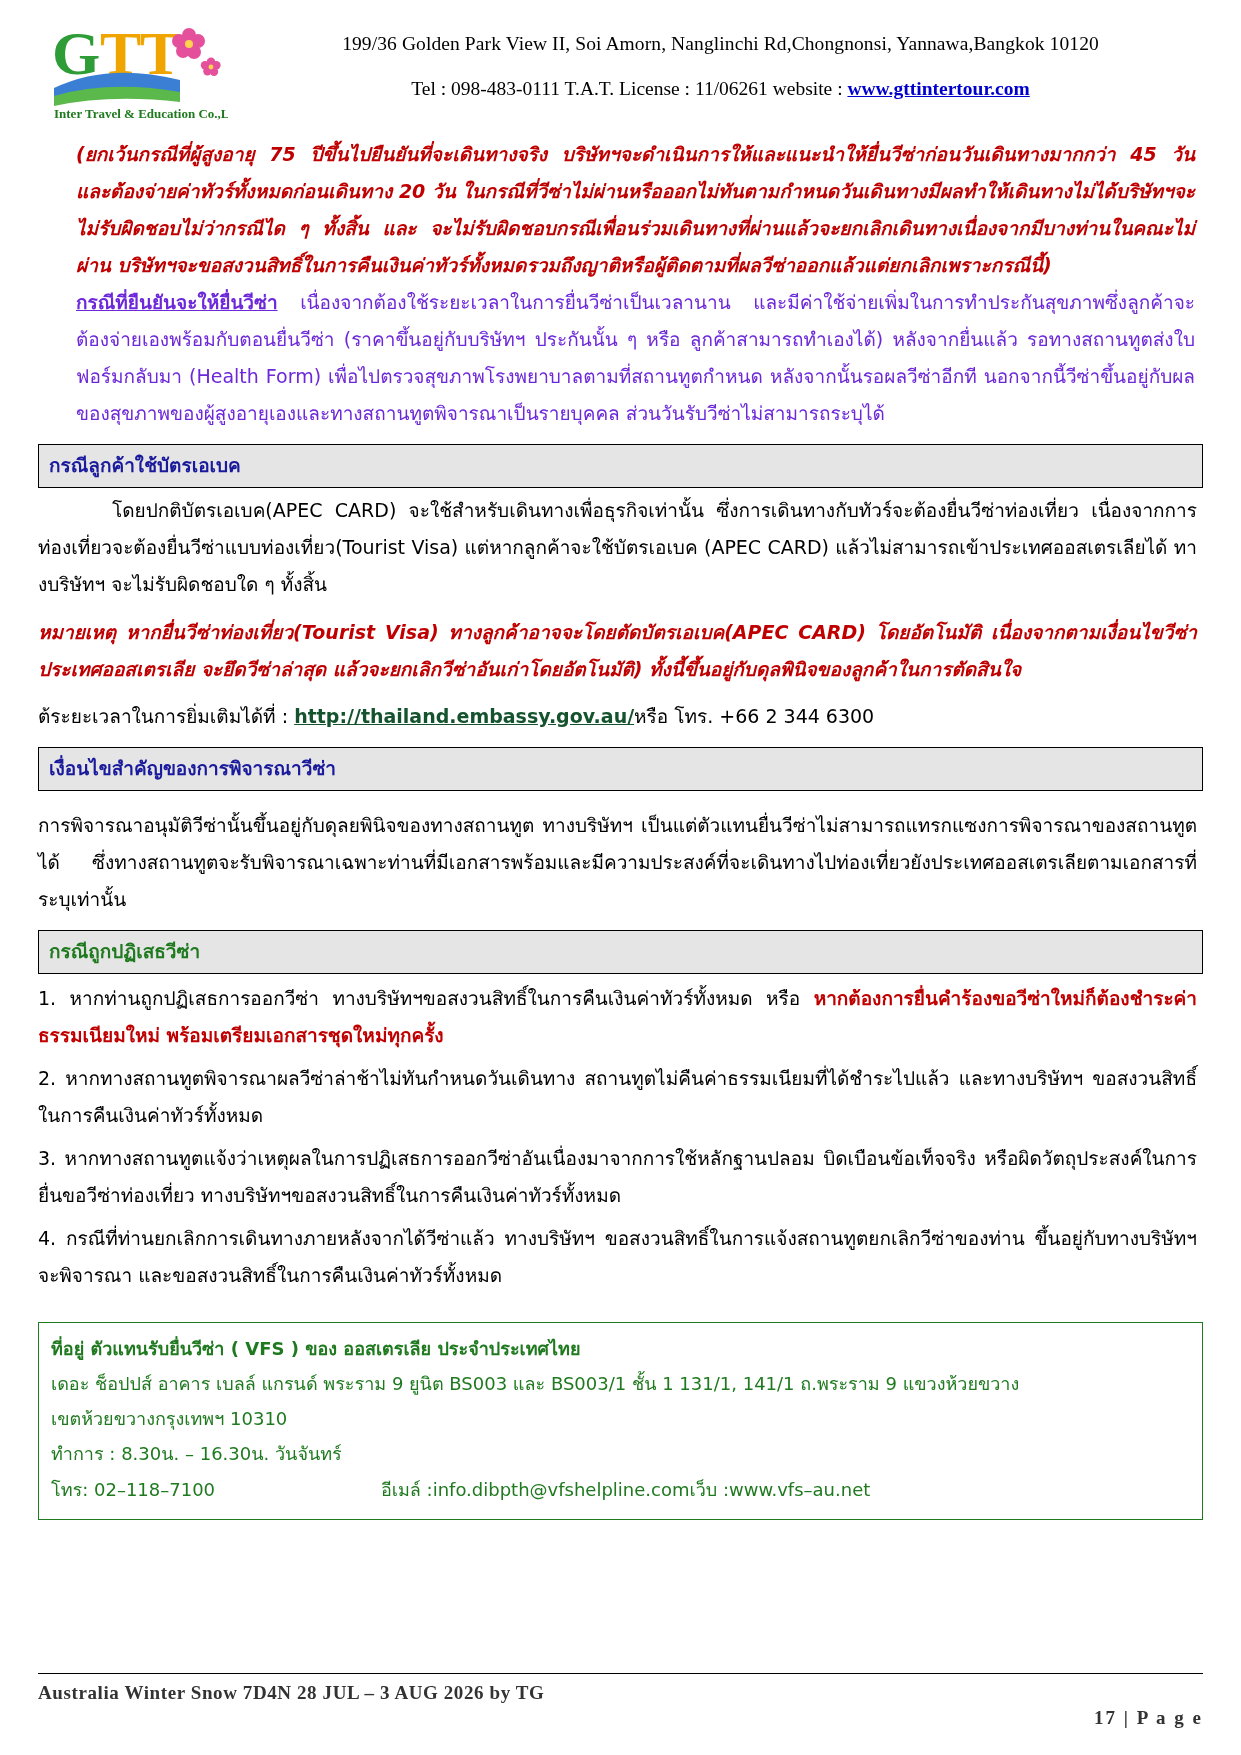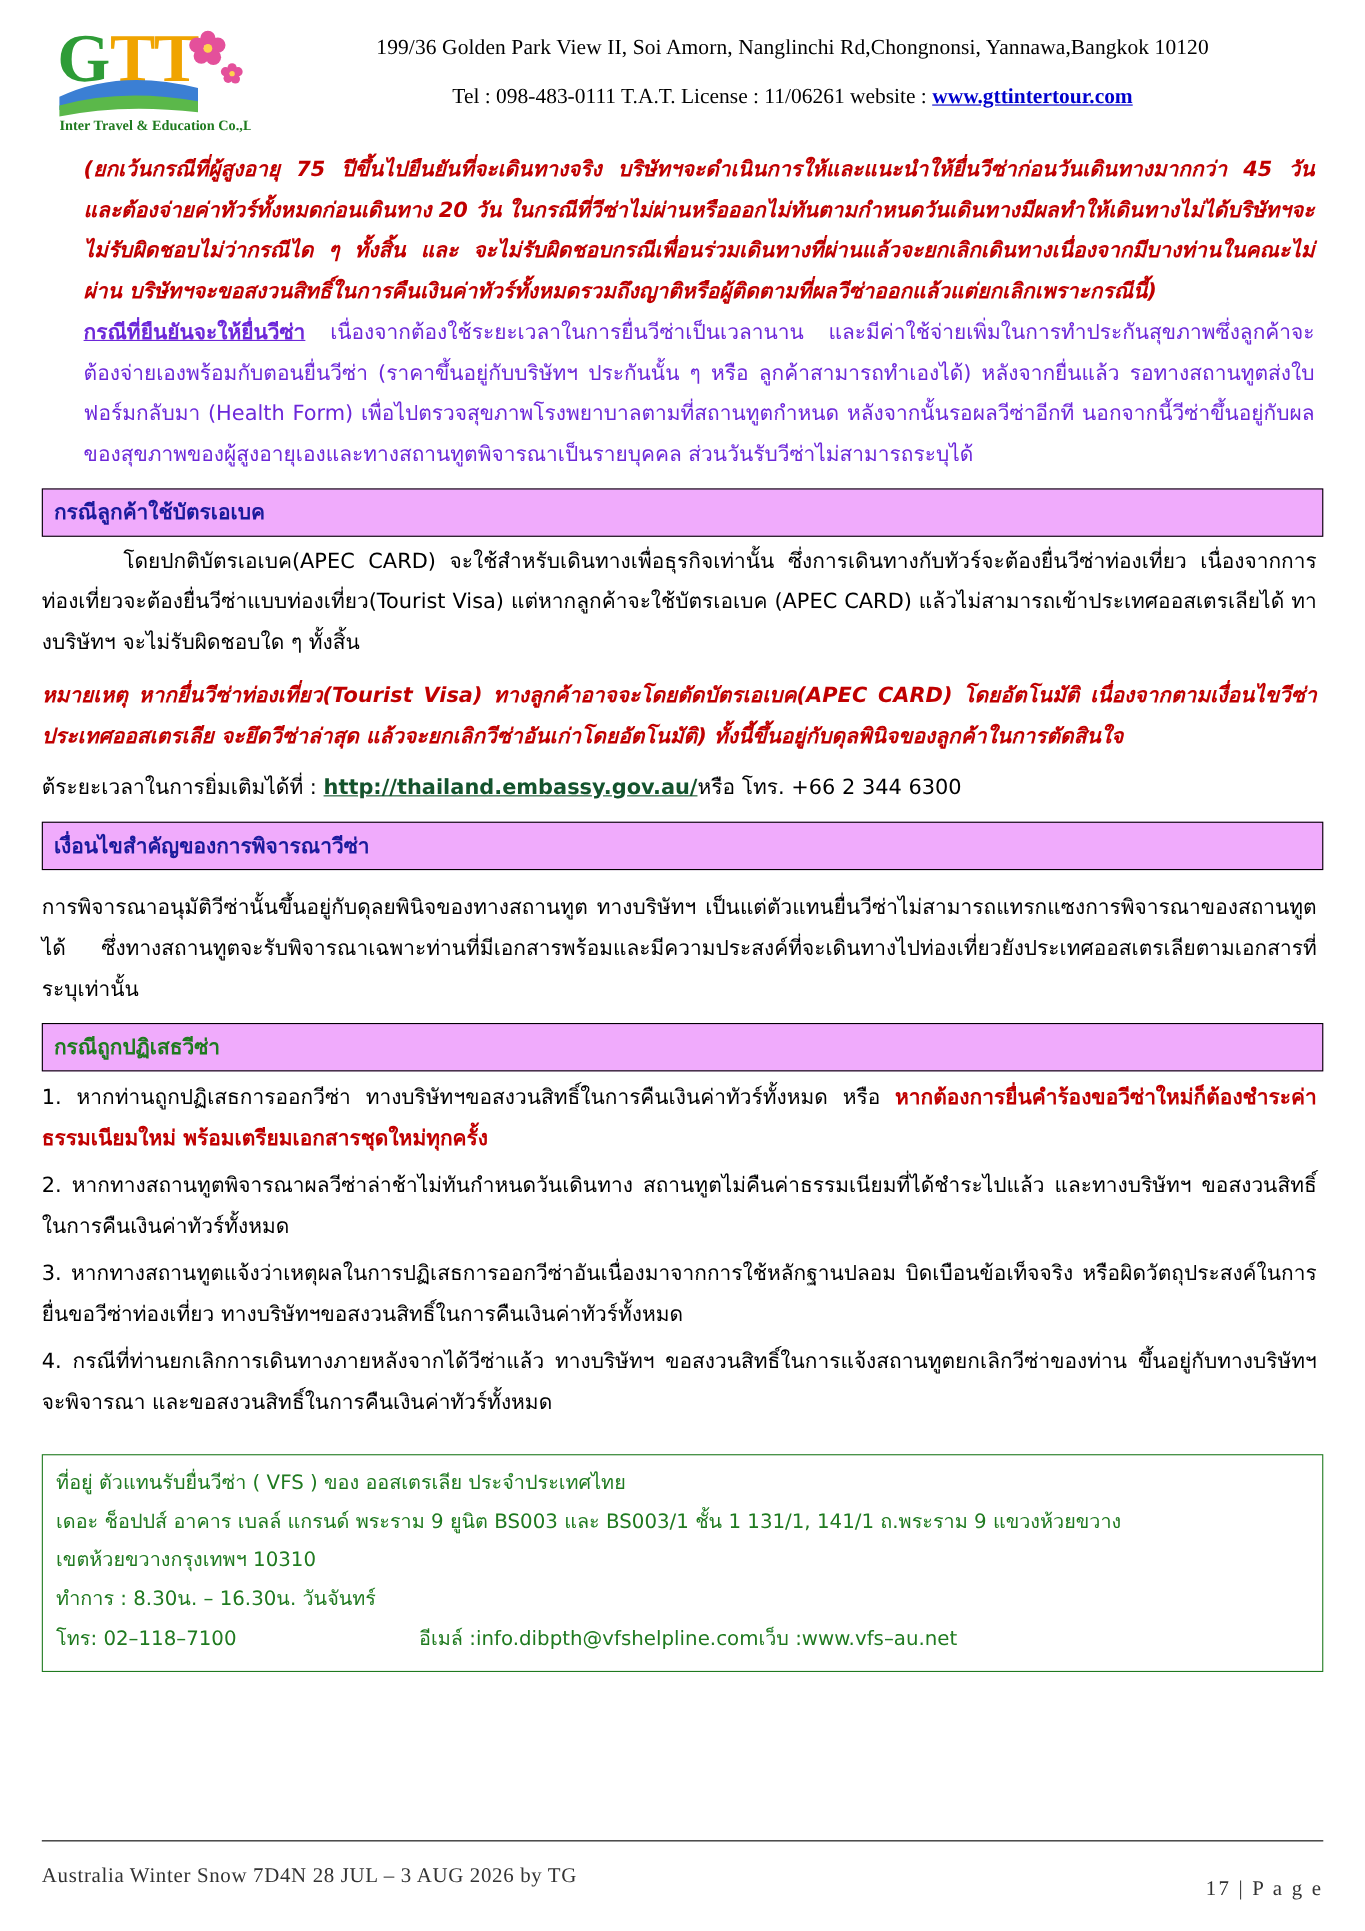--- a/index.html
+++ b/index.html
@@ -84,21 +84,21 @@
     padding-right: 8px;
     text-align: justify;
   }
   .block-blue .uline {
     text-decoration: underline;
     font-weight: bold;
   }
 
   
   .bar {
-    background: #f0abfc;
+    background: #e5e5e5;
     border: 1px solid #000000;
     padding: 5px 10px 7px 10px;
     margin-top: 12px;
     margin-bottom: 4px;
     font-size: 19px;
     font-weight: bold;
     color: #1a1a9c;
   }
   .bar.green { color: #1f7a1f; }
 
@@ -140,45 +140,46 @@
 
   
   .addr-box {
     border: 1px solid #1f7a1f;
     margin-top: 28px;
     padding: 8px 12px 12px 12px;
     color: #1f7a1f;
     font-size: 18px;
     line-height: 1.95;
   }
-  .addr-box .title { font-weight: normal; }
+  .addr-box .title { font-weight: bold; }
   .addr-row {
     display: flex;
   }
   .addr-row .c1 { width: 330px; flex: 0 0 330px; }
   .addr-row .c2 { flex: 1; }
 
   
   .footer {
     position: absolute;
     left: 38px;
     right: 38px;
     bottom: 26px;
   }
   .footer-rule {
     border-top: 1px solid #000000;
     margin-bottom: 8px;
   }
   .footer-inner {
     display: flex;
-    align-items: center;
+    align-items: flex-start;
     justify-content: space-between;
     font-size: 19px;
     letter-spacing: 0.6px;
     color: #333333;
+    font-weight: bold;
   }
   .footer-right { letter-spacing: 2px; margin-top: 25px; }
 </style>
 </head>
 <body>
 
 <div class="page">
 
   <div class="header">
     <div class="logo">

